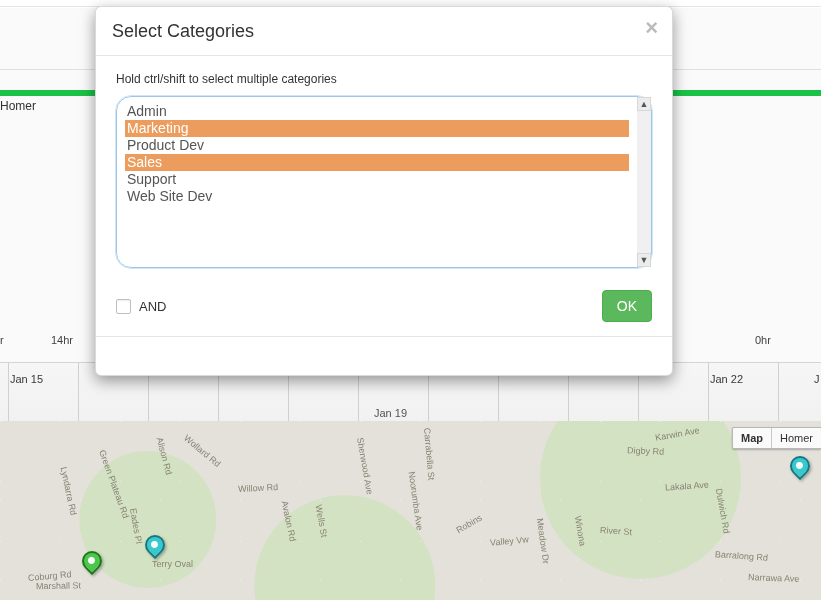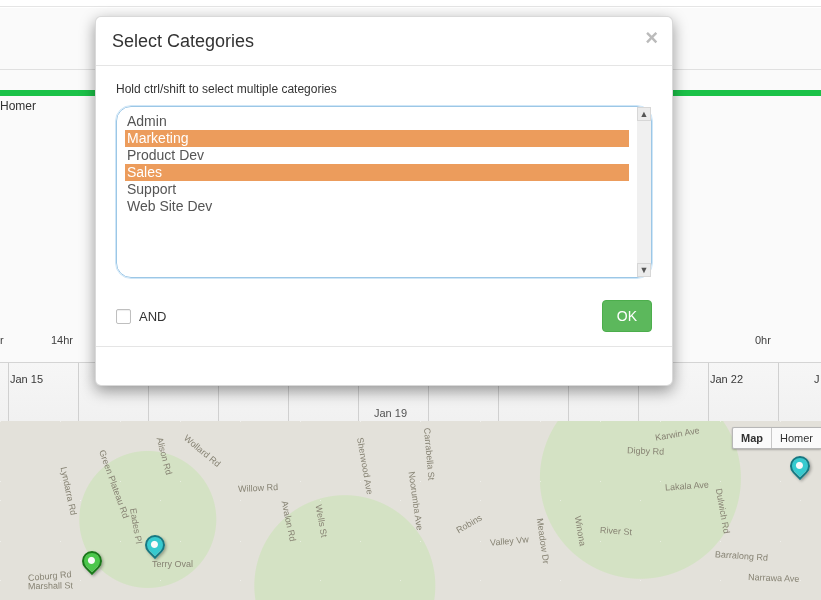--- a/index.html
+++ b/index.html
@@ -99,21 +99,21 @@
   .map-type-toggle .btn.active { font-weight: 700; }
   .map-type-toggle .btn + .btn { border-left: 1px solid #ccc; }
 
   
   .modal-backdrop {
     position: absolute; inset: 0; top: 8px;
     background: rgba(0,0,0,0.02);
   }
   .modal {
     position: absolute;
-    left: 95px; top: 16px; width: 576px;
+    left: 95px; top: 6px; width: 576px;
     background: #fff;
     border: 1px solid rgba(0,0,0,0.15);
     border-radius: 6px;
     box-shadow: 0 5px 15px rgba(0,0,0,0.4);
     overflow: hidden;
   }
   .modal-header {
     padding: 14px 16px 13px;
     border-bottom: 1px solid #e5e5e5;
     position: relative;
@@ -232,21 +232,21 @@
     </div>
 
   <div class="map-area" id="map-area">
       <span class="map-road-label" style="left: 238px; top: 62px; transform: rotate(-3deg);">Willow Rd</span>
       <span class="map-road-label" style="left: 180px; top: 25px; transform: rotate(40deg);">Wollard Rd</span>
       <span class="map-road-label" style="left: 145px; top: 30px; transform: rotate(75deg);">Alison Rd</span>
       <span class="map-road-label" style="left: 118px; top: 100px; transform: rotate(80deg);">Eades Pl</span>
       <span class="map-road-label" style="left: 44px; top: 65px; transform: rotate(78deg);">Lyndarra Rd</span>
       <span class="map-road-label" style="left: 78px; top: 58px; transform: rotate(70deg);">Green Plateau Rd</span>
       <span class="map-road-label" style="left: 28px; top: 150px; transform: rotate(-5deg);">Coburg Rd</span>
-      <span class="map-road-label" style="left: 4px; top: 160px; transform: rotate(-1deg); padding-left: 24px;">Marshall St</span>
+      <span class="map-road-label" style="left: 12px; top: 160px; transform: rotate(-1deg); padding-left: 24px;">Marshall St</span>
       <span class="map-road-label" style="left: 268px; top: 95px; transform: rotate(78deg);">Avalon Rd</span>
       <span class="map-road-label" style="left: 305px; top: 95px; transform: rotate(80deg);">Wells St</span>
       <span class="map-road-label" style="left: 386px; top: 75px; transform: rotate(82deg);">Noorumba Ave</span>
       <span class="map-road-label" style="left: 455px; top: 98px; transform: rotate(-30deg);">Robins</span>
       <span class="map-road-label" style="left: 490px; top: 115px; transform: rotate(-5deg);">Valley Vw</span>
       <span class="map-road-label" style="left: 520px; top: 115px; transform: rotate(82deg);">Meadow Dr</span>
       <span class="map-road-label" style="left: 565px; top: 105px; transform: rotate(80deg);">Winona</span>
       <span class="map-road-label" style="left: 600px; top: 105px; transform: rotate(4deg);">River St</span>
       <span class="map-road-label" style="left: 627px; top: 25px; transform: rotate(2deg);">Digby Rd</span>
       <span class="map-road-label" style="left: 655px; top: 8px; transform: rotate(-10deg);">Karwin Ave</span>

